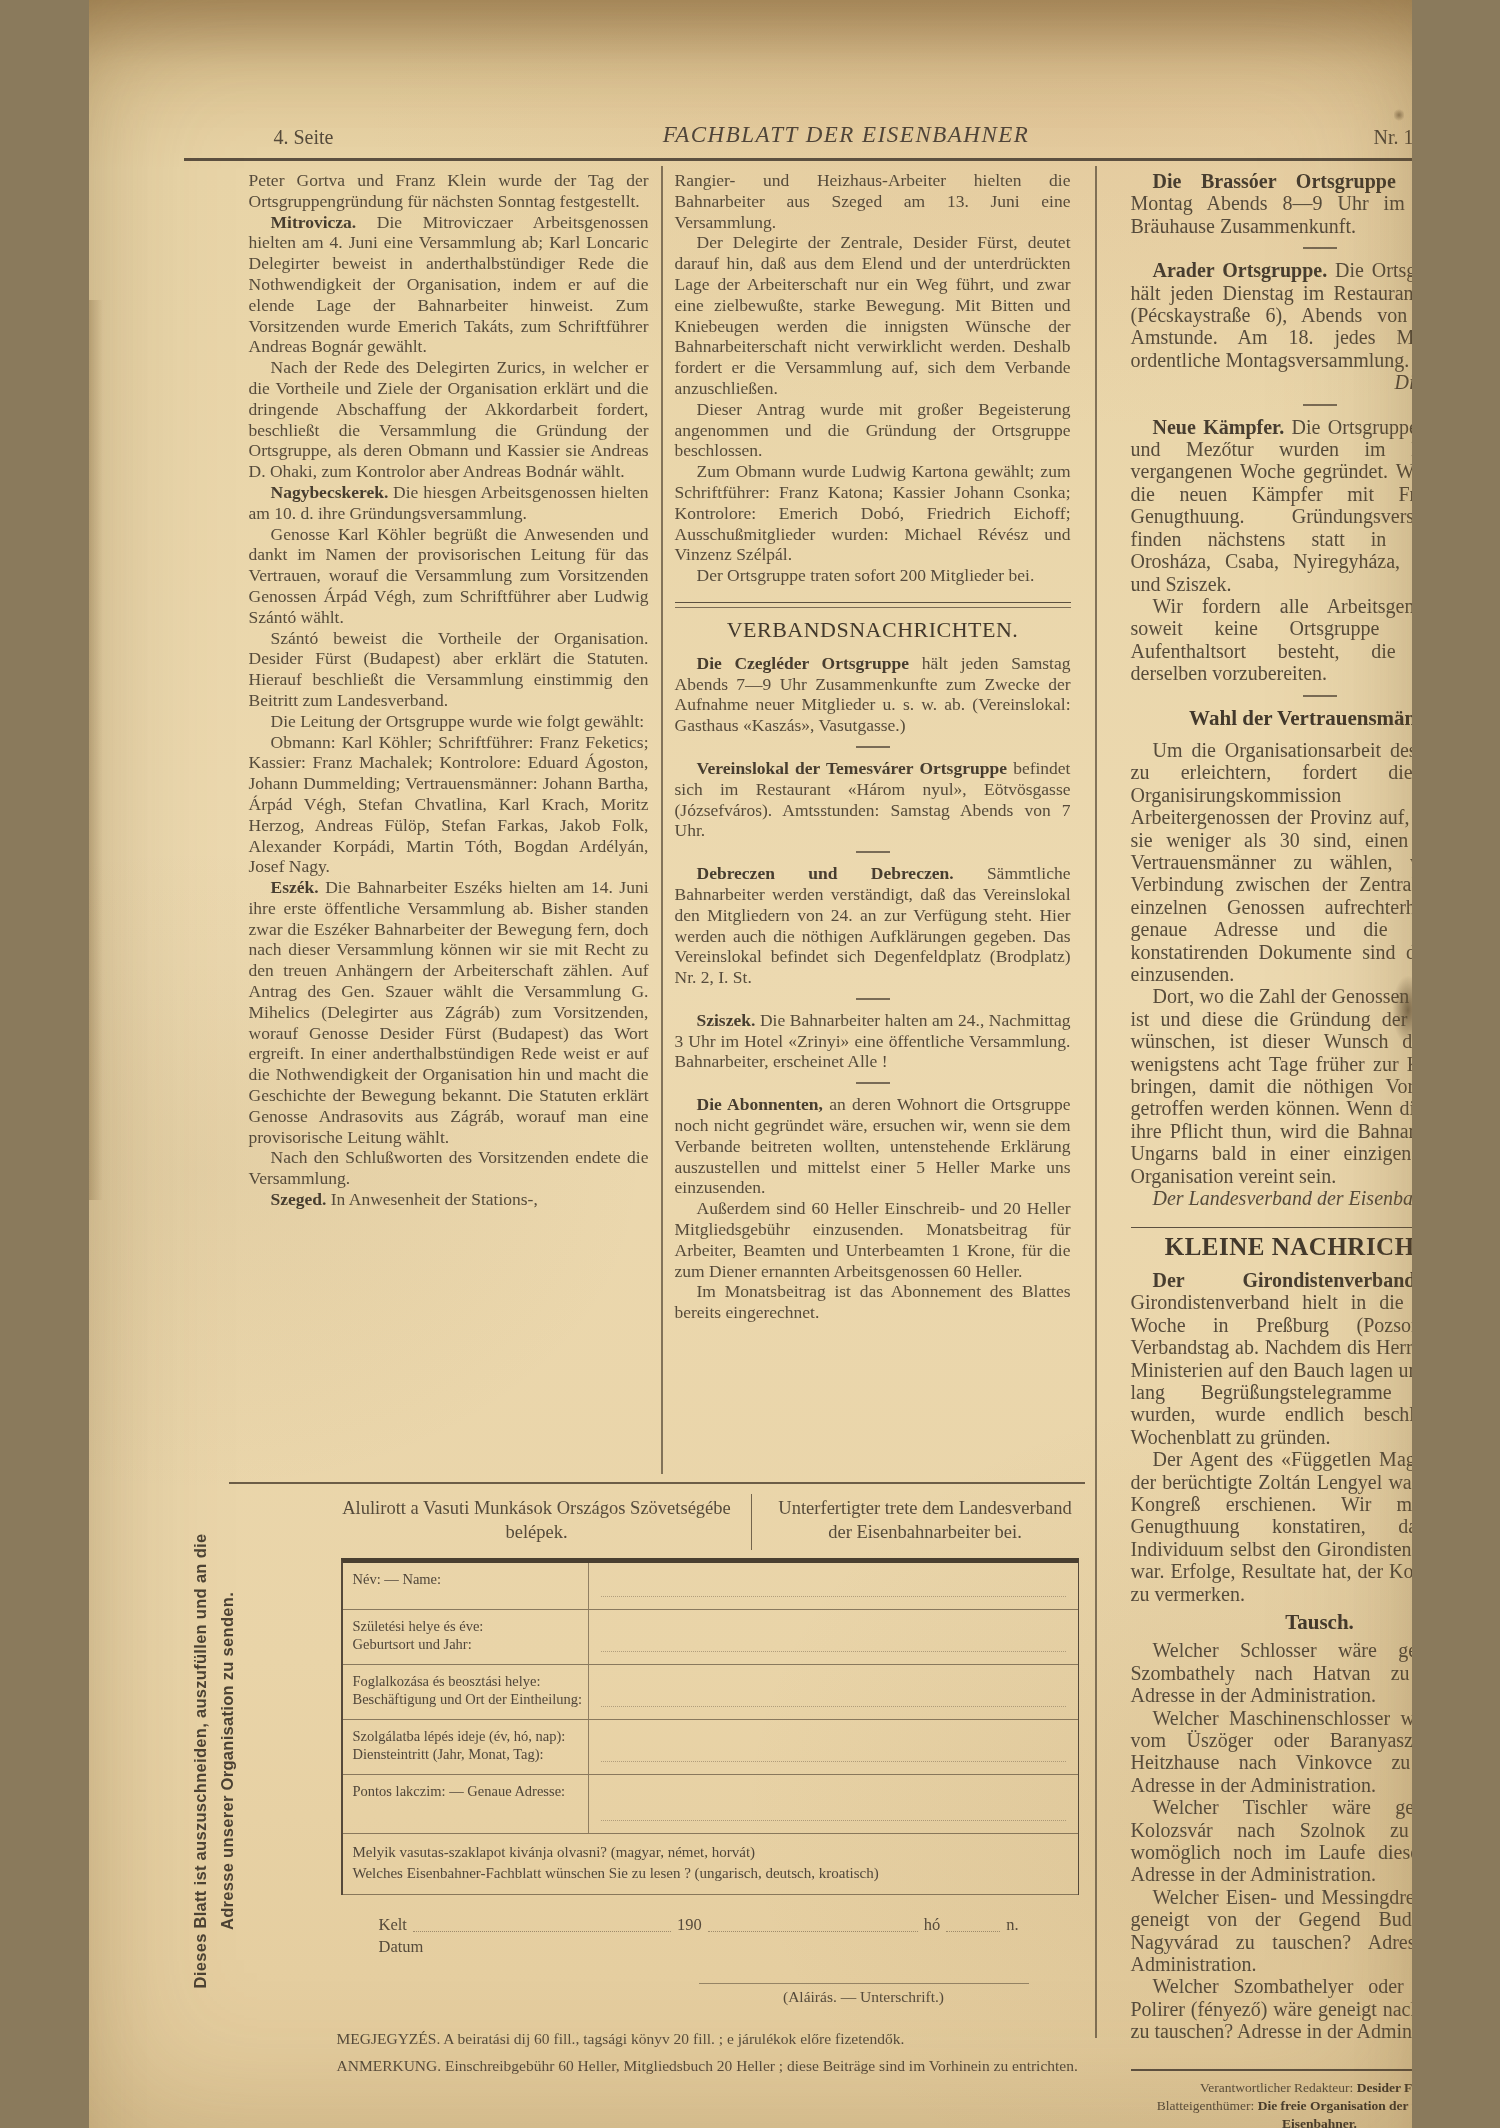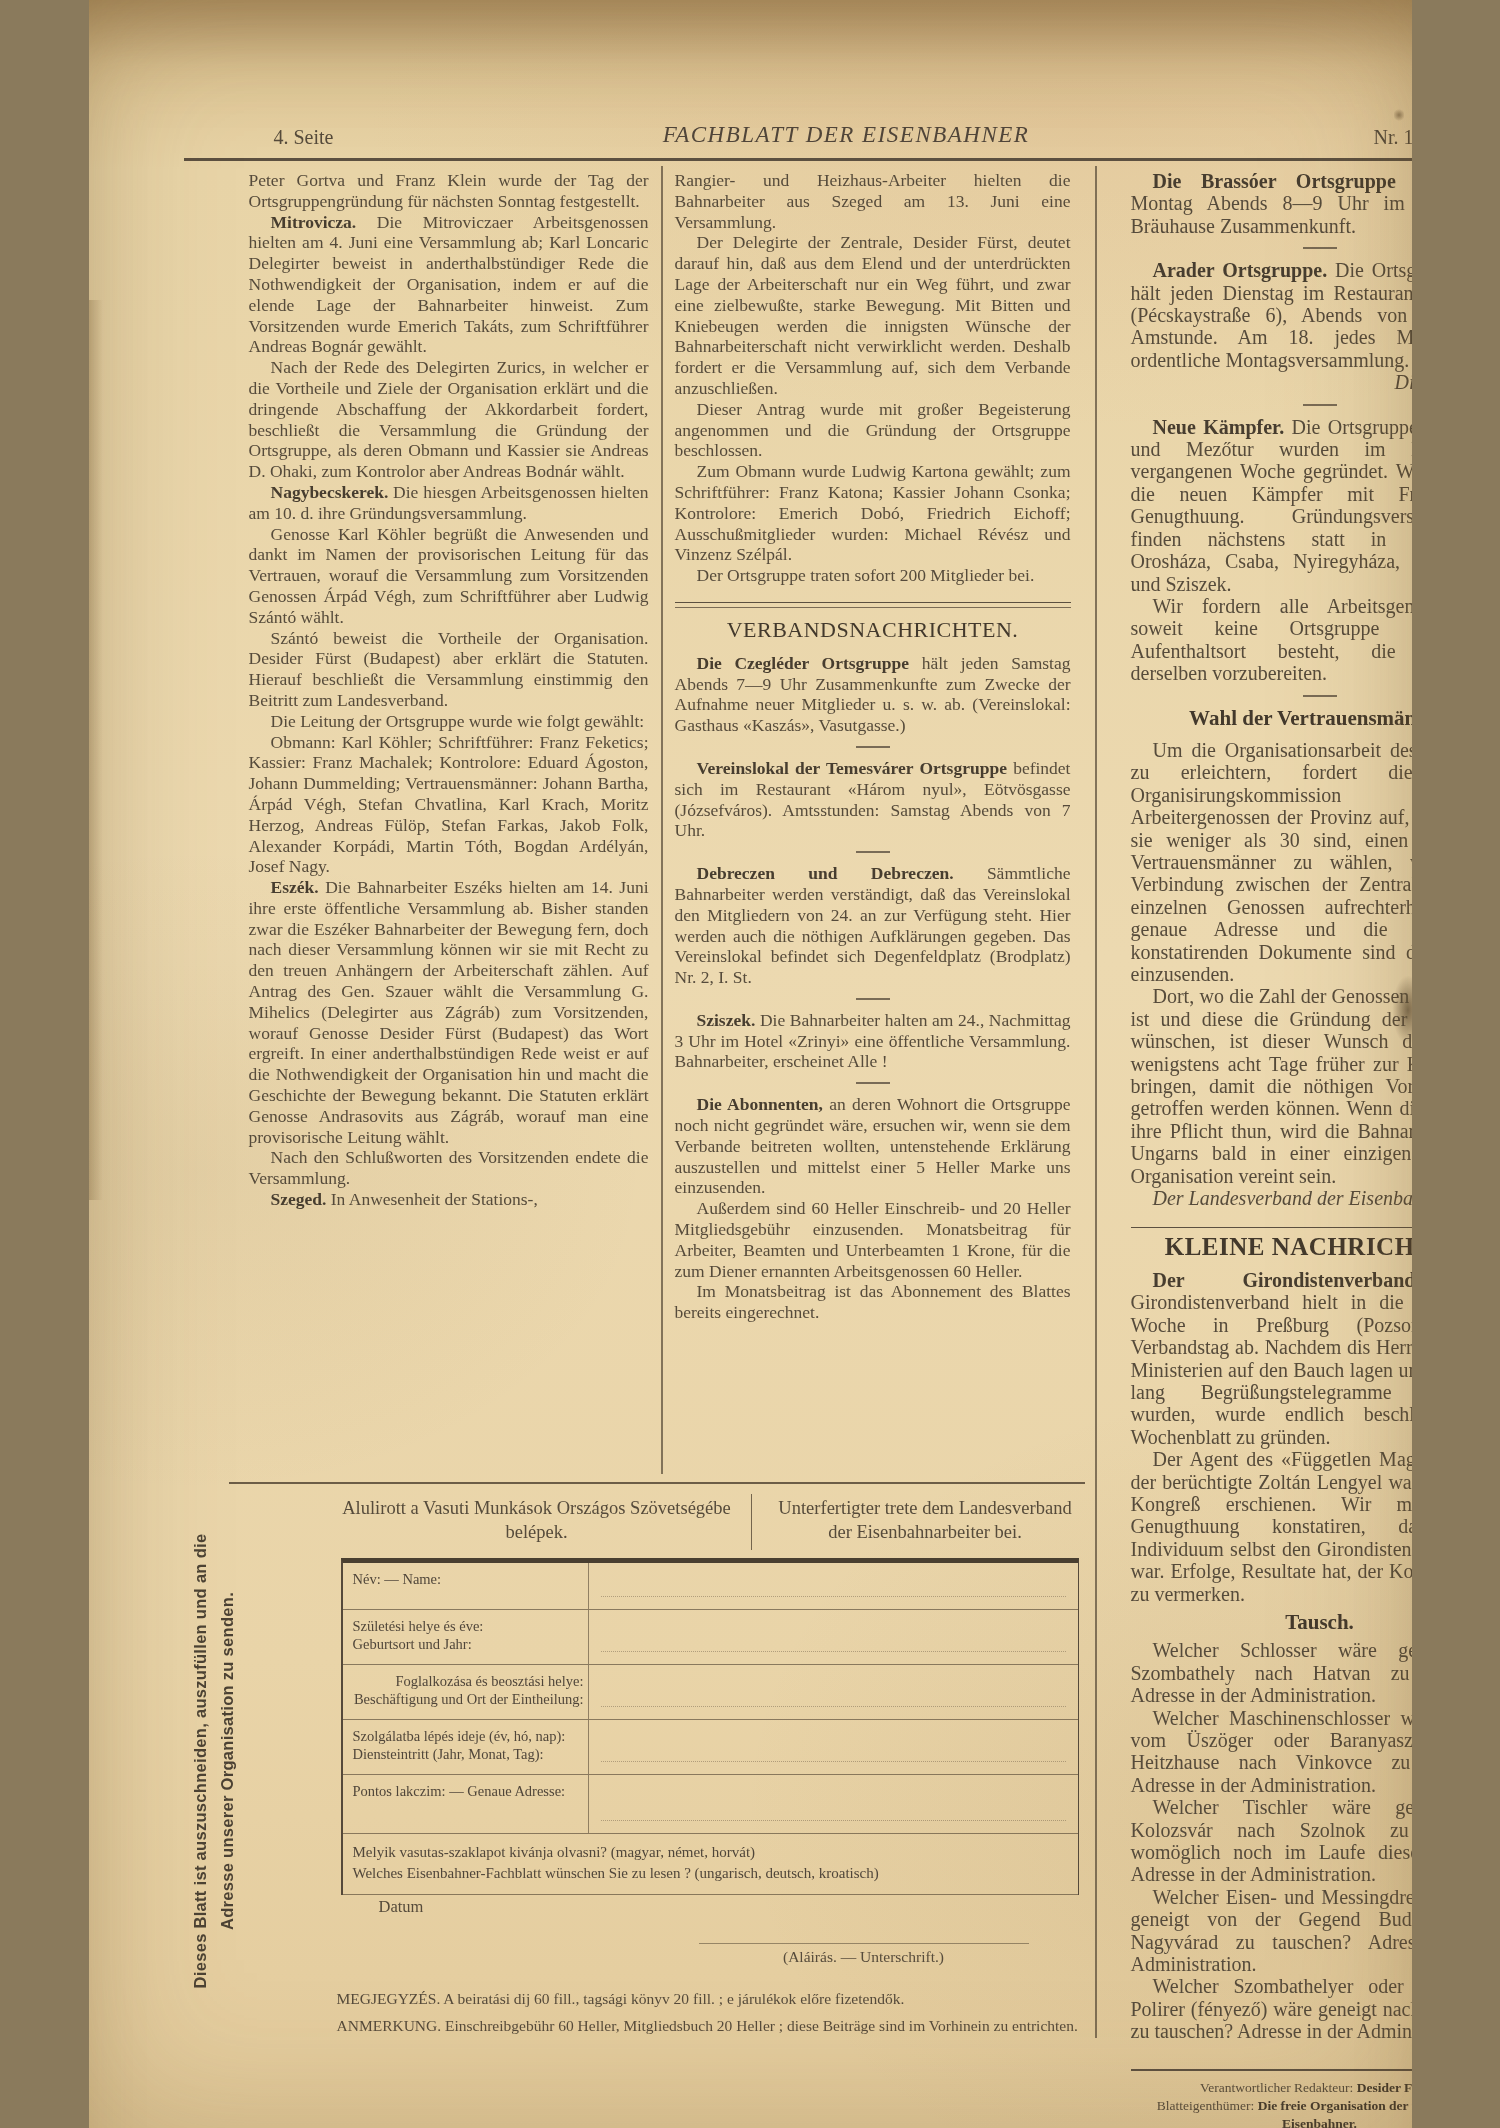--- a/index.html
+++ b/index.html
@@ -64,21 +64,21 @@
   #form-area{position:absolute;left:140px;top:1482px;width:856px;}
   #form-rule{height:2px;background:rgba(86,72,54,.85);}
   #fheaders{display:flex;margin:10px 0 8px 108px;width:748px;font-size:18.5px;line-height:24px;text-align:center;}
   #fh-hu{width:400px;border-right:1.5px solid rgba(86,72,54,.8);padding:2px 14px 6px 0;}
   #fh-de{flex:1;padding:2px 0 6px 14px;}
   #ftable{margin-left:112px;width:738px;border-top:5px solid #493f30;border-left:2px solid #55493a;border-right:1.5px solid #55493a;box-sizing:border-box;font-size:14.5px;line-height:18px;color:#50463a;}
   .frow{display:flex;border-bottom:1px solid rgba(86,72,54,.65);}
   .flabel{width:245px;box-sizing:border-box;padding:7px 4px 4px 10px;}
   .fans{flex:1;position:relative;border-left:1px solid rgba(86,72,54,.6);}
   .fans::after{content:"";position:absolute;left:12px;right:12px;bottom:12px;border-bottom:1px dotted rgba(86,72,54,.38);}
-  .r0{height:46px;}.r1{height:54px;}.r2{height:54px;text-align:right;}.r3{height:54px;}.r4{height:58px;}
+  .r0{height:46px;}.r1{height:54px;}.r2{height:54px;}.r3{height:54px;}.r4{height:58px;}
   .rq{min-height:60px;}
   .rq .flabel{width:100%;padding:8px 10px 6px 10px;font-size:15px;line-height:21px;}
   #fdate{display:flex;align-items:flex-end;margin:20px 0 0 150px;width:640px;font-size:16.5px;}
   #fdate .leader{border-bottom:1px dotted rgba(86,72,54,.5);margin:0 6px 3px 6px;}
   #fdate .g1{flex-grow:3.2;}
   #fdate .g2{flex-grow:2.6;}
   #fdate .g3{width:54px;}
   #fdatum{margin:2px 0 0 150px;font-size:16.5px;}
   #fsig{margin:26px 0 0 470px;width:330px;text-align:center;font-size:15.5px;}
   #fsig-line{border-top:1px solid rgba(86,72,54,.55);margin-bottom:4px;}
@@ -220,20 +220,29 @@
           </div>
         <div class="fans"></div>
       </div>
       <div class="frow rq">
         <div class="flabel">
             <div>Melyik vasutas-szaklapot kivánja olvasni? (magyar, német, horvát)</div>
             <div>Welches Eisenbahner-Fachblatt wünschen Sie zu lesen ? (ungarisch, deutsch, kroatisch)</div>
           </div>
       </div>
     </div>
+    <div id="fdate">
+      <span>Kelt</span>
+      <span class="leader g1"></span>
+      <span>190</span>
+      <span class="leader g2"></span>
+      <span>hó</span>
+      <span class="leader g3"></span>
+      <span>n.</span>
+    </div>
     <div id="fdatum">Datum</div>
     <div id="fsig">
       <div id="fsig-line"></div>
       <div>(Aláirás. — Unterschrift.)</div>
     </div>
     <div class="fnote first">MEGJEGYZÉS. A beiratási dij 60 fill., tagsági könyv 20 fill. ; e járulékok előre fizetendők.</div>
     <div class="fnote hang">ANMERKUNG. Einschreibgebühr 60 Heller, Mitgliedsbuch 20 Heller ; diese Beiträge sind im Vorhinein zu entrichten.</div>
   </div>
 
   <div id="sidenote">

